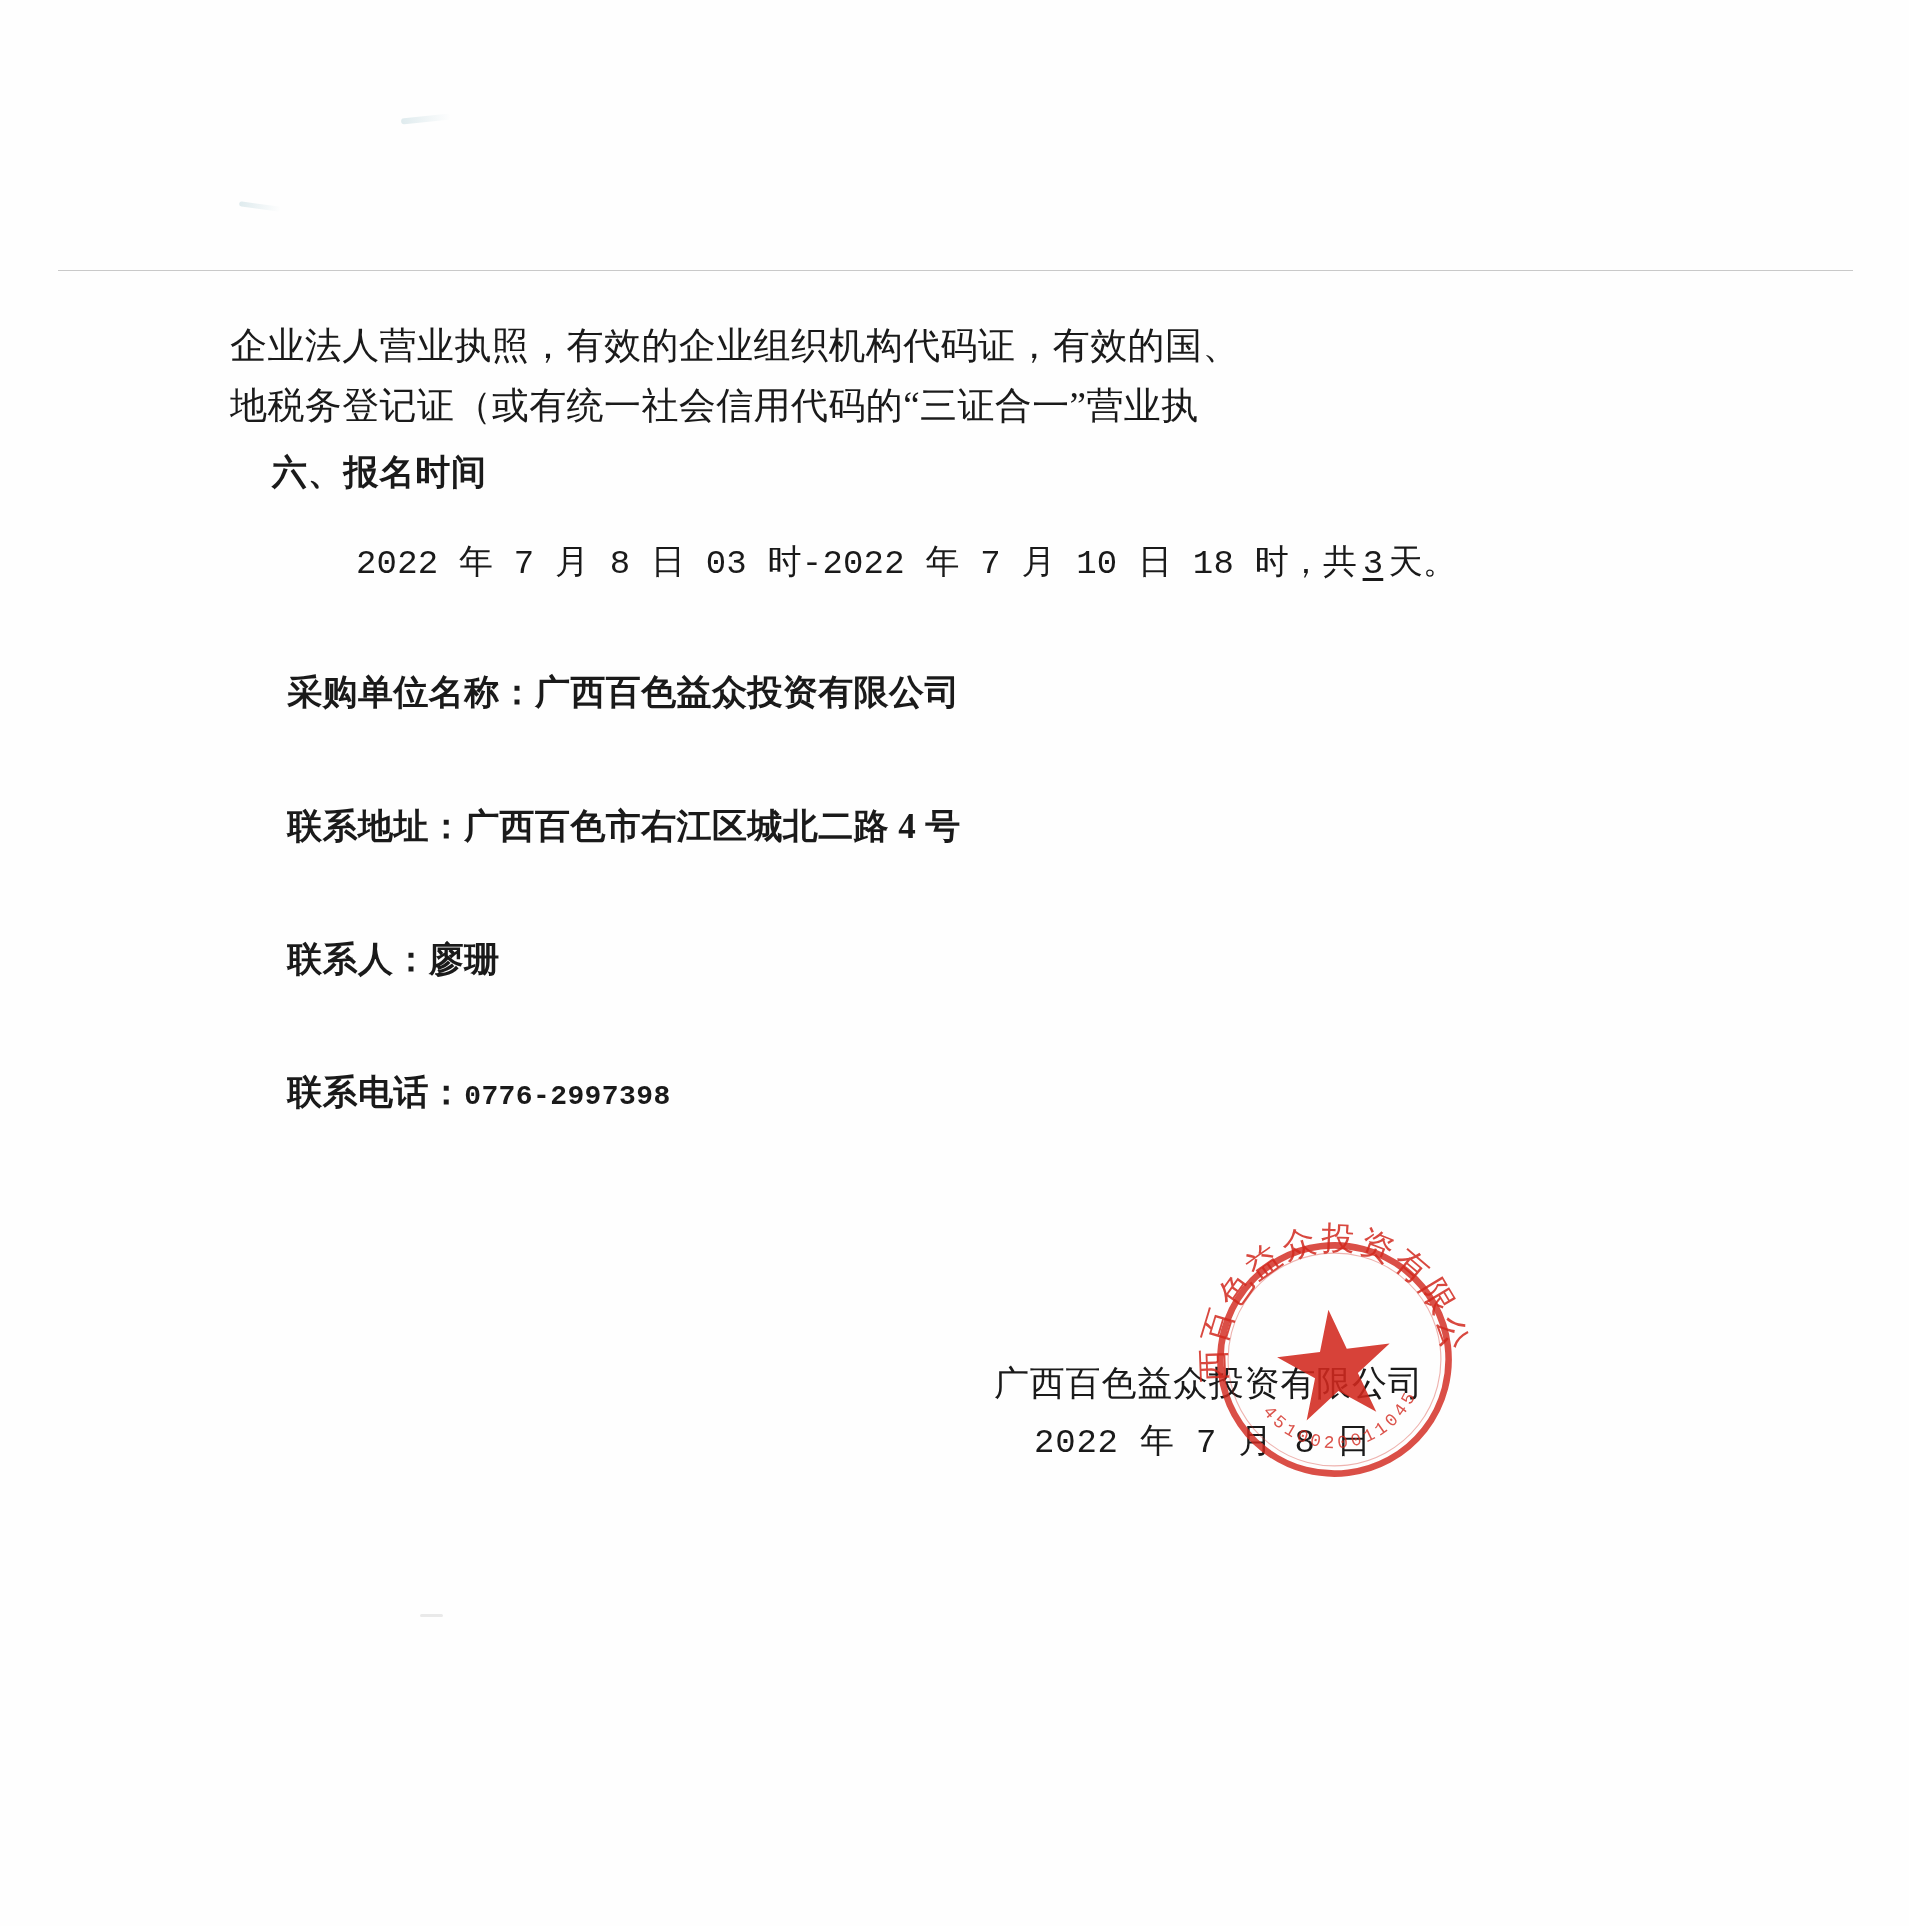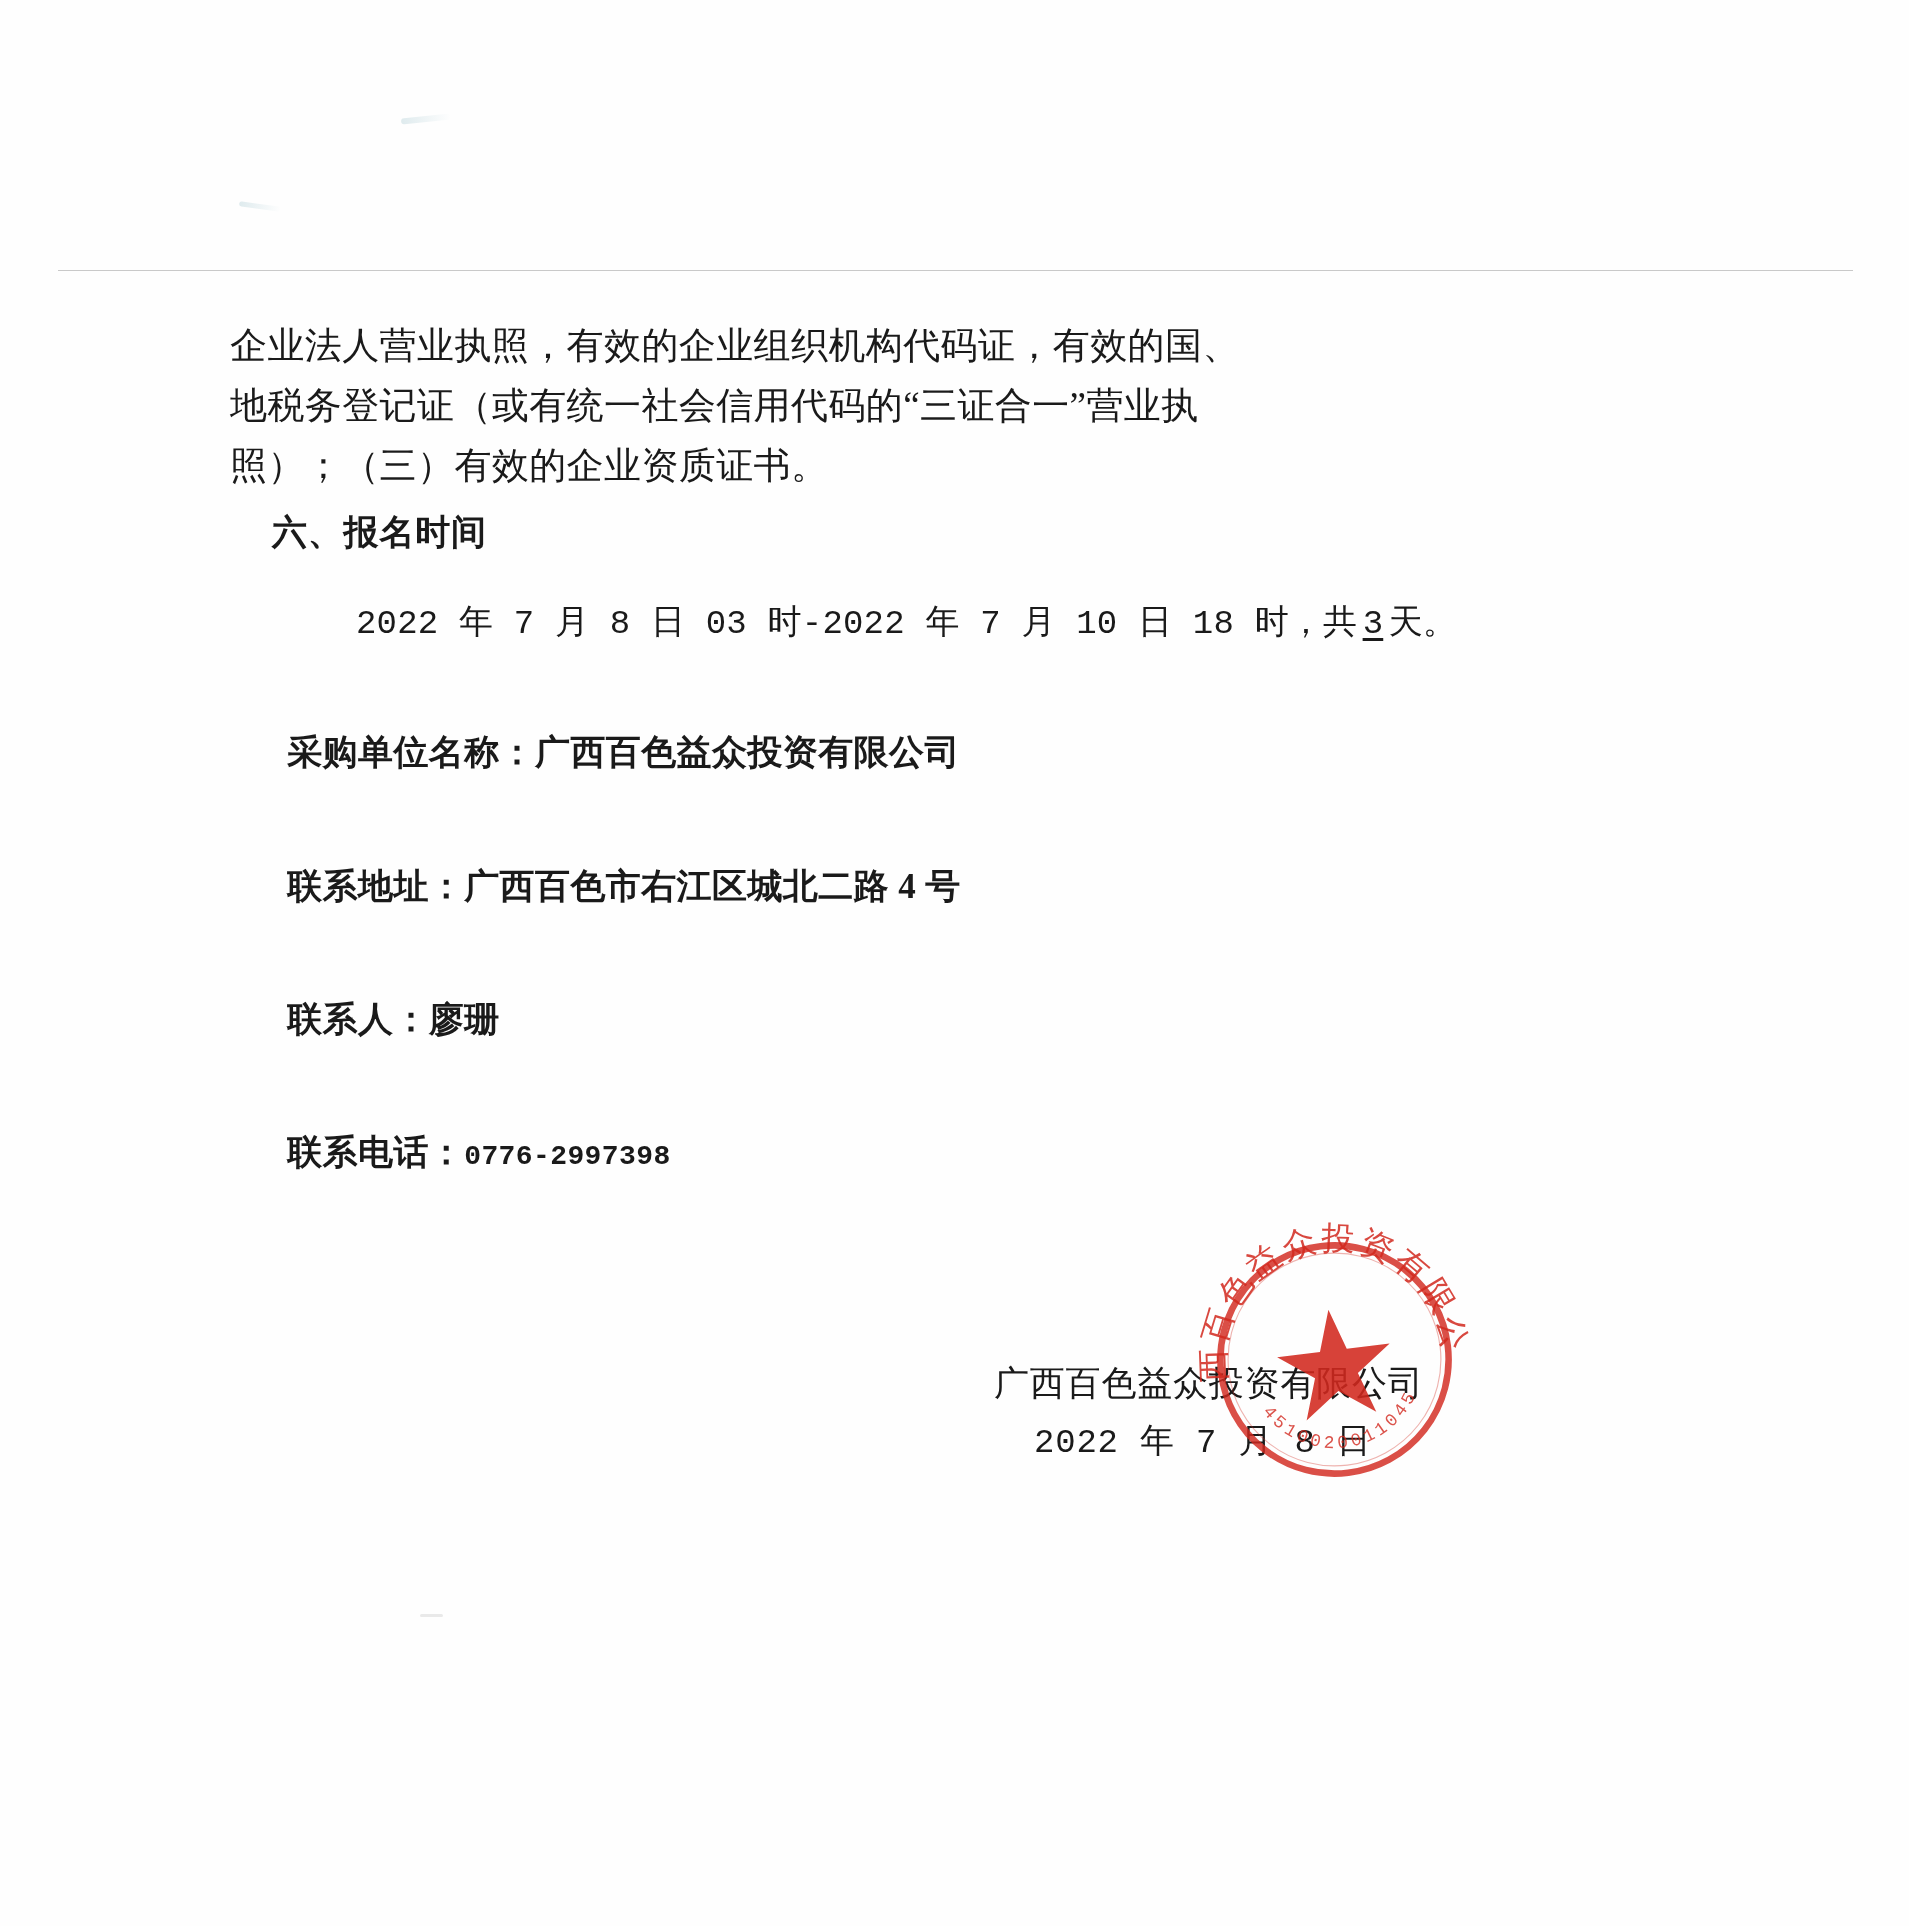--- a/index.html
+++ b/index.html
@@ -156,21 +156,20 @@
   <div class="scan-mark m2"></div>
   <div class="scan-mark m3"></div>
 
   <div class="top-rule"></div>
 
   <div class="content">
 
     <div class="para">
       <span class="line">企业法人营业执照，有效的企业组织机构代码证，有效的国、</span>
       <span class="line">地税务登记证（或有统一社会信用代码的“三证合一”营业执</span>
-      <span class="line">照）；（三）有效的企业资质证书。</span>
     </div>
 
     <div class="heading">六、报名时间</div>
 
     <div class="mono-line">
       <span>2022 年 7 月 8 日 03 时-2022 年 7 月 10 日 18 时，共</span><span class="underline-val">3</span><span class="cjk">天。</span>
     </div>
 
 
     <div class="contact-line">

